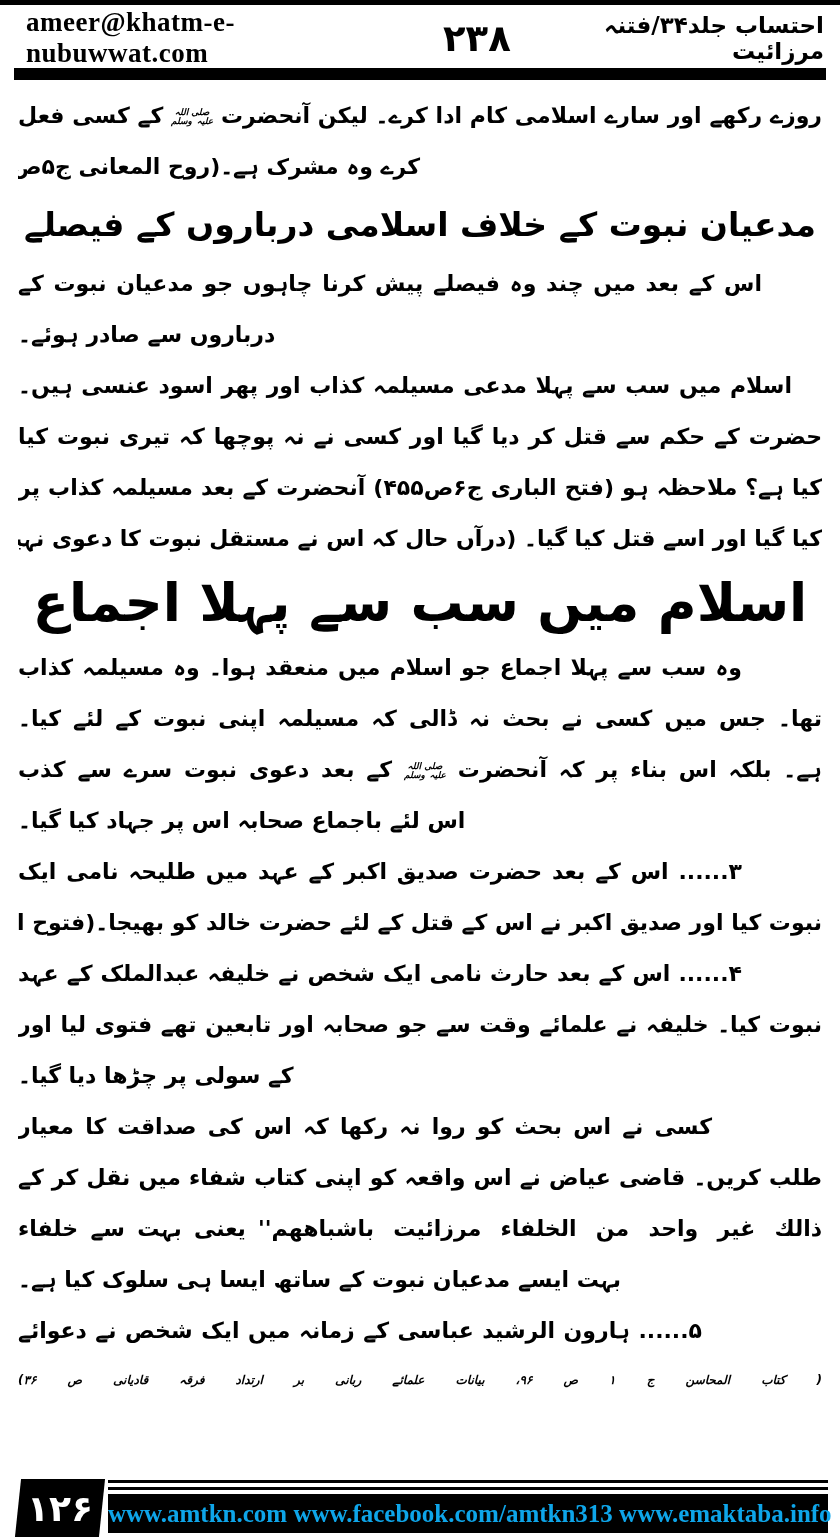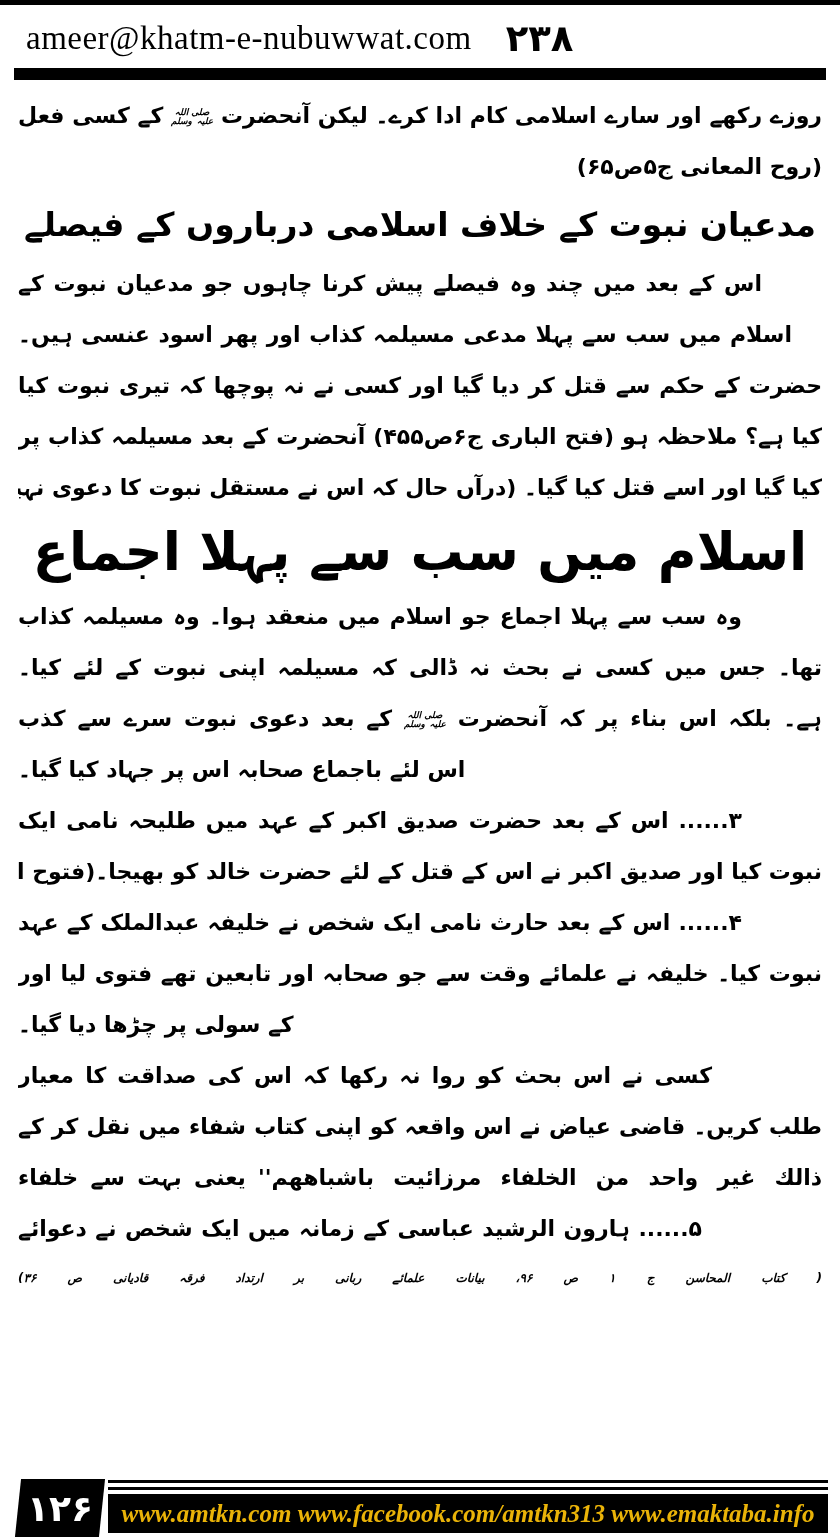--- a/index.html
+++ b/index.html
@@ -3,21 +3,21 @@
 <meta charset="utf-8">
 <style>
   html,body{margin:0;padding:0;background:#e8e8e8;}
   .page{
     width:840px;height:1540px;background:#ffffff;position:relative;
     margin:0 auto;overflow:hidden;color:#000;
     font-family:"DejaVu Sans",sans-serif;
   }
   .top-rule{height:5px;background:#000;}
   .header{display:flex;align-items:center;padding:11px 16px 5px 26px;height:44px;}
-  .email{font-family:"Liberation Serif",serif;font-weight:normal;font-size:33px;letter-spacing:.5px;}
+  .email{font-family:"Liberation Serif",serif;font-weight:bold;font-size:27px;letter-spacing:.5px;}
   .pagenum{font-size:37px;font-weight:bold;margin-left:34px;line-height:1;}
   .title{margin-left:auto;font-weight:bold;font-size:23px;direction:rtl;}
   .thick-rule{height:12px;background:#000;margin:3px 14px 0 14px;}
   .body{direction:rtl;padding:10px 18px 0 18px;font-weight:bold;}
   .line{height:51px;line-height:51px;font-size:22px;overflow:hidden;white-space:nowrap;}
   .justify{text-align:justify;text-align-last:justify;white-space:normal;}
   .left{text-align:left;}
   .center{text-align:left;}
   .heading1{font-size:33px;height:66px;line-height:66px;text-align:center;}
   .heading2{font-size:53px;height:78px;line-height:78px;text-align:center;}
@@ -33,45 +33,48 @@
   .footer{position:absolute;left:0;right:0;bottom:0;height:66px;background:#fff;}
   .pageblock{
     position:absolute;left:18px;bottom:3px;width:84px;height:58px;background:#000;
     color:#fff;display:flex;align-items:center;justify-content:center;
     font-size:36px;font-weight:bold;transform:skewX(-6deg);
   }
   .pageblock span{transform:skewX(6deg);}
   .fright{margin:6px 12px 0 108px;}
   .hairlines .hl{height:3px;background:#000;margin-bottom:4px;}
   .urlbar{
-    background:#000;color:#eab308;height:39px;line-height:39px;text-align:center;
-    font-family:"Liberation Serif",serif;font-weight:bold;font-size:25px;white-space:nowrap;font-style:italic;
+    background:#000;color:#0ea5e9;height:39px;line-height:39px;text-align:center;
+    font-family:"Liberation Serif",serif;font-weight:bold;font-size:25px;white-space:nowrap;
   }
 </style>
 </head>
 <body>
 
 <div class="page">
 
   <div class="top-rule"></div>
 
   <div class="header">
     <span class="email">ameer@khatm-e-nubuwwat.com</span>
     <span class="pagenum">۲۳۸</span>
+    <span class="title" dir="rtl">احتساب جلد۳۴/فتنہ مرزائیت</span>
   </div>
 
   <div class="thick-rule"></div>
 
   <div class="body" id="body-lines">
       <div class="line justify"><span>روزے رکھے اور سارے اسلامی کام ادا کرے۔ لیکن آنحضرت </span><span class="saw">صلی اللہ علیہ وسلم</span><span> کے کسی فعل پر حرف گیری</span></div>
       <div class="line flexline">
+        <span class="main push">کرے وہ مشرک ہے۔</span>
         <span class="cite">(روح المعانی ج۵ص۶۵)</span>
       </div>
       <div class="line heading1">مدعیان نبوت کے خلاف اسلامی درباروں کے فیصلے</div>
       <div class="line justify" style="padding-right: 60px;">اس کے بعد میں چند وہ فیصلے پیش کرنا چاہوں جو مدعیان نبوت کے بارے میں اسلامی</div>
+      <div class="line left">درباروں سے صادر ہوئے۔</div>
       <div class="line justify" style="padding-right: 30px;">اسلام میں سب سے پہلا مدعی مسیلمہ کذاب اور پھر اسود عنسی ہیں۔ اسود عنسی کو وہاں</div>
       <div class="line justify">حضرت کے حکم سے قتل کر دیا گیا اور کسی نے نہ پوچھا کہ تیری نبوت کیا ہے اور تیرے صدق کا معیار</div>
       <div class="line justify">کیا ہے؟ ملاحظہ ہو (فتح الباری ج۶ص۴۵۵) آنحضرت کے بعد مسیلمہ کذاب پر باجماع صحابہ جہاد</div>
       <div class="line flexline">
         <span class="main">کیا گیا اور اسے قتل کیا گیا۔ (درآں حال کہ اس نے مستقل نبوت کا دعوی نہیں کیا تھا)</span>
       </div>
       <div class="line heading2">اسلام میں سب سے پہلا اجماع</div>
       <div class="line justify" style="padding-right: 80px;">وہ سب سے پہلا اجماع جو اسلام میں منعقد ہوا۔ وہ مسیلمہ کذاب کے خلاف جہاد پر</div>
       <div class="line justify">تھا۔ جس میں کسی نے بحث نہ ڈالی کہ مسیلمہ اپنی نبوت کے لئے کیا۔ دلائل اور کیا معجزات رکھتا</div>
       <div class="line justify"><span>ہے۔ بلکہ اس بناء پر کہ آنحضرت </span><span class="saw">صلی اللہ علیہ وسلم</span><span> کے بعد دعوی نبوت سرے سے کذب وافتراء مان لیا گیا۔</span></div>
@@ -80,20 +83,21 @@
       <div class="line flexline">
         <span class="main">نبوت کیا اور صدیق اکبر نے اس کے قتل کے لئے حضرت خالد کو بھیجا۔</span>
         <span class="cite">(فتوح البلدان ص۱۰۲)</span>
       </div>
       <div class="line justify" style="padding-right: 80px;">۴...... اس کے بعد حارث نامی ایک شخص نے خلیفہ عبدالملک کے عہد میں دعوی</div>
       <div class="line justify">نبوت کیا۔ خلیفہ نے علمائے وقت سے جو صحابہ اور تابعین تھے فتوی لیا اور متفقہ فتوی سے اسے قتل کر</div>
       <div class="line left">کے سولی پر چڑھا دیا گیا۔</div>
       <div class="line justify" style="padding-right: 110px;">کسی نے اس بحث کو روا نہ رکھا کہ اس کی صداقت کا معیار دیکھیں اور معجزات اور دلائل</div>
       <div class="line justify"><span>طلب کریں۔ قاضی عیاض نے اس واقعہ کو اپنی کتاب شفاء میں نقل کر کے فرمایا ہے۔</span></div>
       <div class="line justify"><span class="arabic">ذالك غير واحد من الخلفاء مرزائیت باشباههم</span><span>'' یعنی بہت سے خلفاء پادشاہوں نے</span></div>
+      <div class="line center">بہت ایسے مدعیان نبوت کے ساتھ ایسا ہی سلوک کیا ہے۔</div>
       <div class="line justify" style="padding-right: 120px;">۵...... ہارون الرشید عباسی کے زمانہ میں ایک شخص نے دعوائے نبوت کیا۔ خلیفہ</div>
       <div class="line footnote">( کتاب المحاسن ج ۱ ص ۹۶، بیانات علمائے ربانی بر ارتداد فرقہ قادیانی ص ۳۶)</div>
     </div>
 
   <div class="footer">
     <div class="pageblock">
       <span>۱۲۶</span>
     </div>
     <div class="fright">
       <div class="hairlines">

